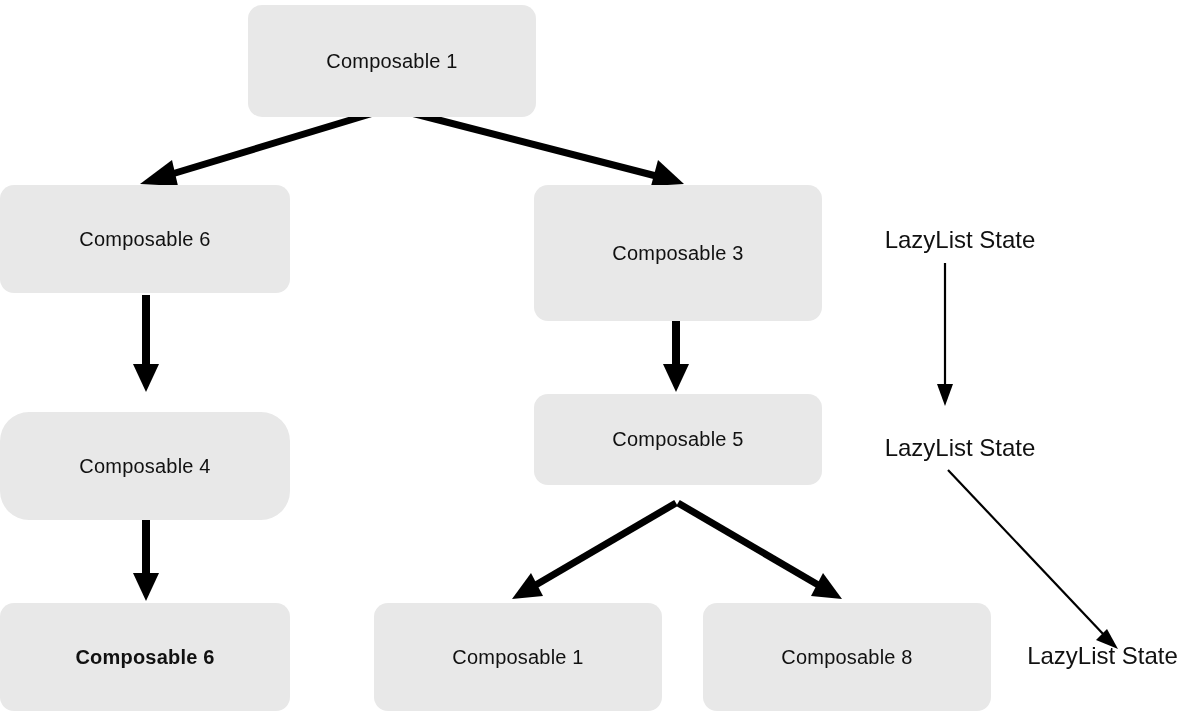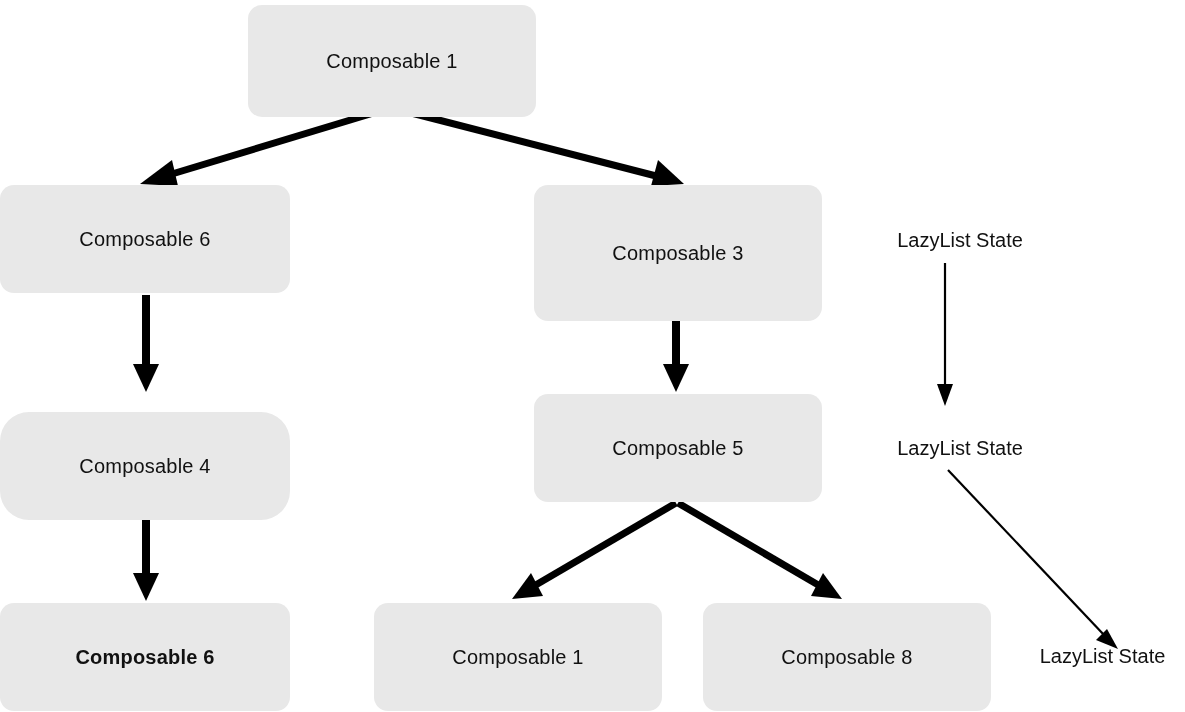--- a/index.html
+++ b/index.html
@@ -24,21 +24,21 @@
     justify-content: center;
     color: #111111;
     font-size: 20px;
     font-family: "Liberation Sans", sans-serif;
     letter-spacing: 0.2px;
     box-sizing: border-box;
   }
   .plain-label {
     position: absolute;
     color: #111111;
-    font-size: 20px;
+    font-size: 24px;
     font-family: "Liberation Sans", sans-serif;
     display: flex;
     align-items: center;
     justify-content: center;
     white-space: nowrap;
     box-sizing: border-box;
   }
   #edges {
     position: absolute;
     left: 0;
@@ -106,21 +106,21 @@
   </div>
   <div class="node" style="left:0px; top:185px; width:290px; height:108px;">
     <span>Composable 6</span>
   </div>
   <div class="node" style="left:534px; top:185px; width:288px; height:136px;">
     <span>Composable 3</span>
   </div>
   <div class="node" style="left:0px; top:412px; width:290px; height:108px;border-radius:29px;">
     <span>Composable 4</span>
   </div>
-  <div class="node" style="left:534px; top:394px; width:288px; height:108px;">
+  <div class="node" style="left:534px; top:394px; width:288px; height:91px;">
     <span>Composable 5</span>
   </div>
   <div class="node" style="left:0px; top:603px; width:290px; height:108px;font-weight:bold;">
     <span>Composable 6</span>
   </div>
   <div class="node" style="left:374px; top:603px; width:288px; height:108px;">
     <span>Composable 1</span>
   </div>
   <div class="node" style="left:703px; top:603px; width:288px; height:108px;">
     <span>Composable 8</span>

